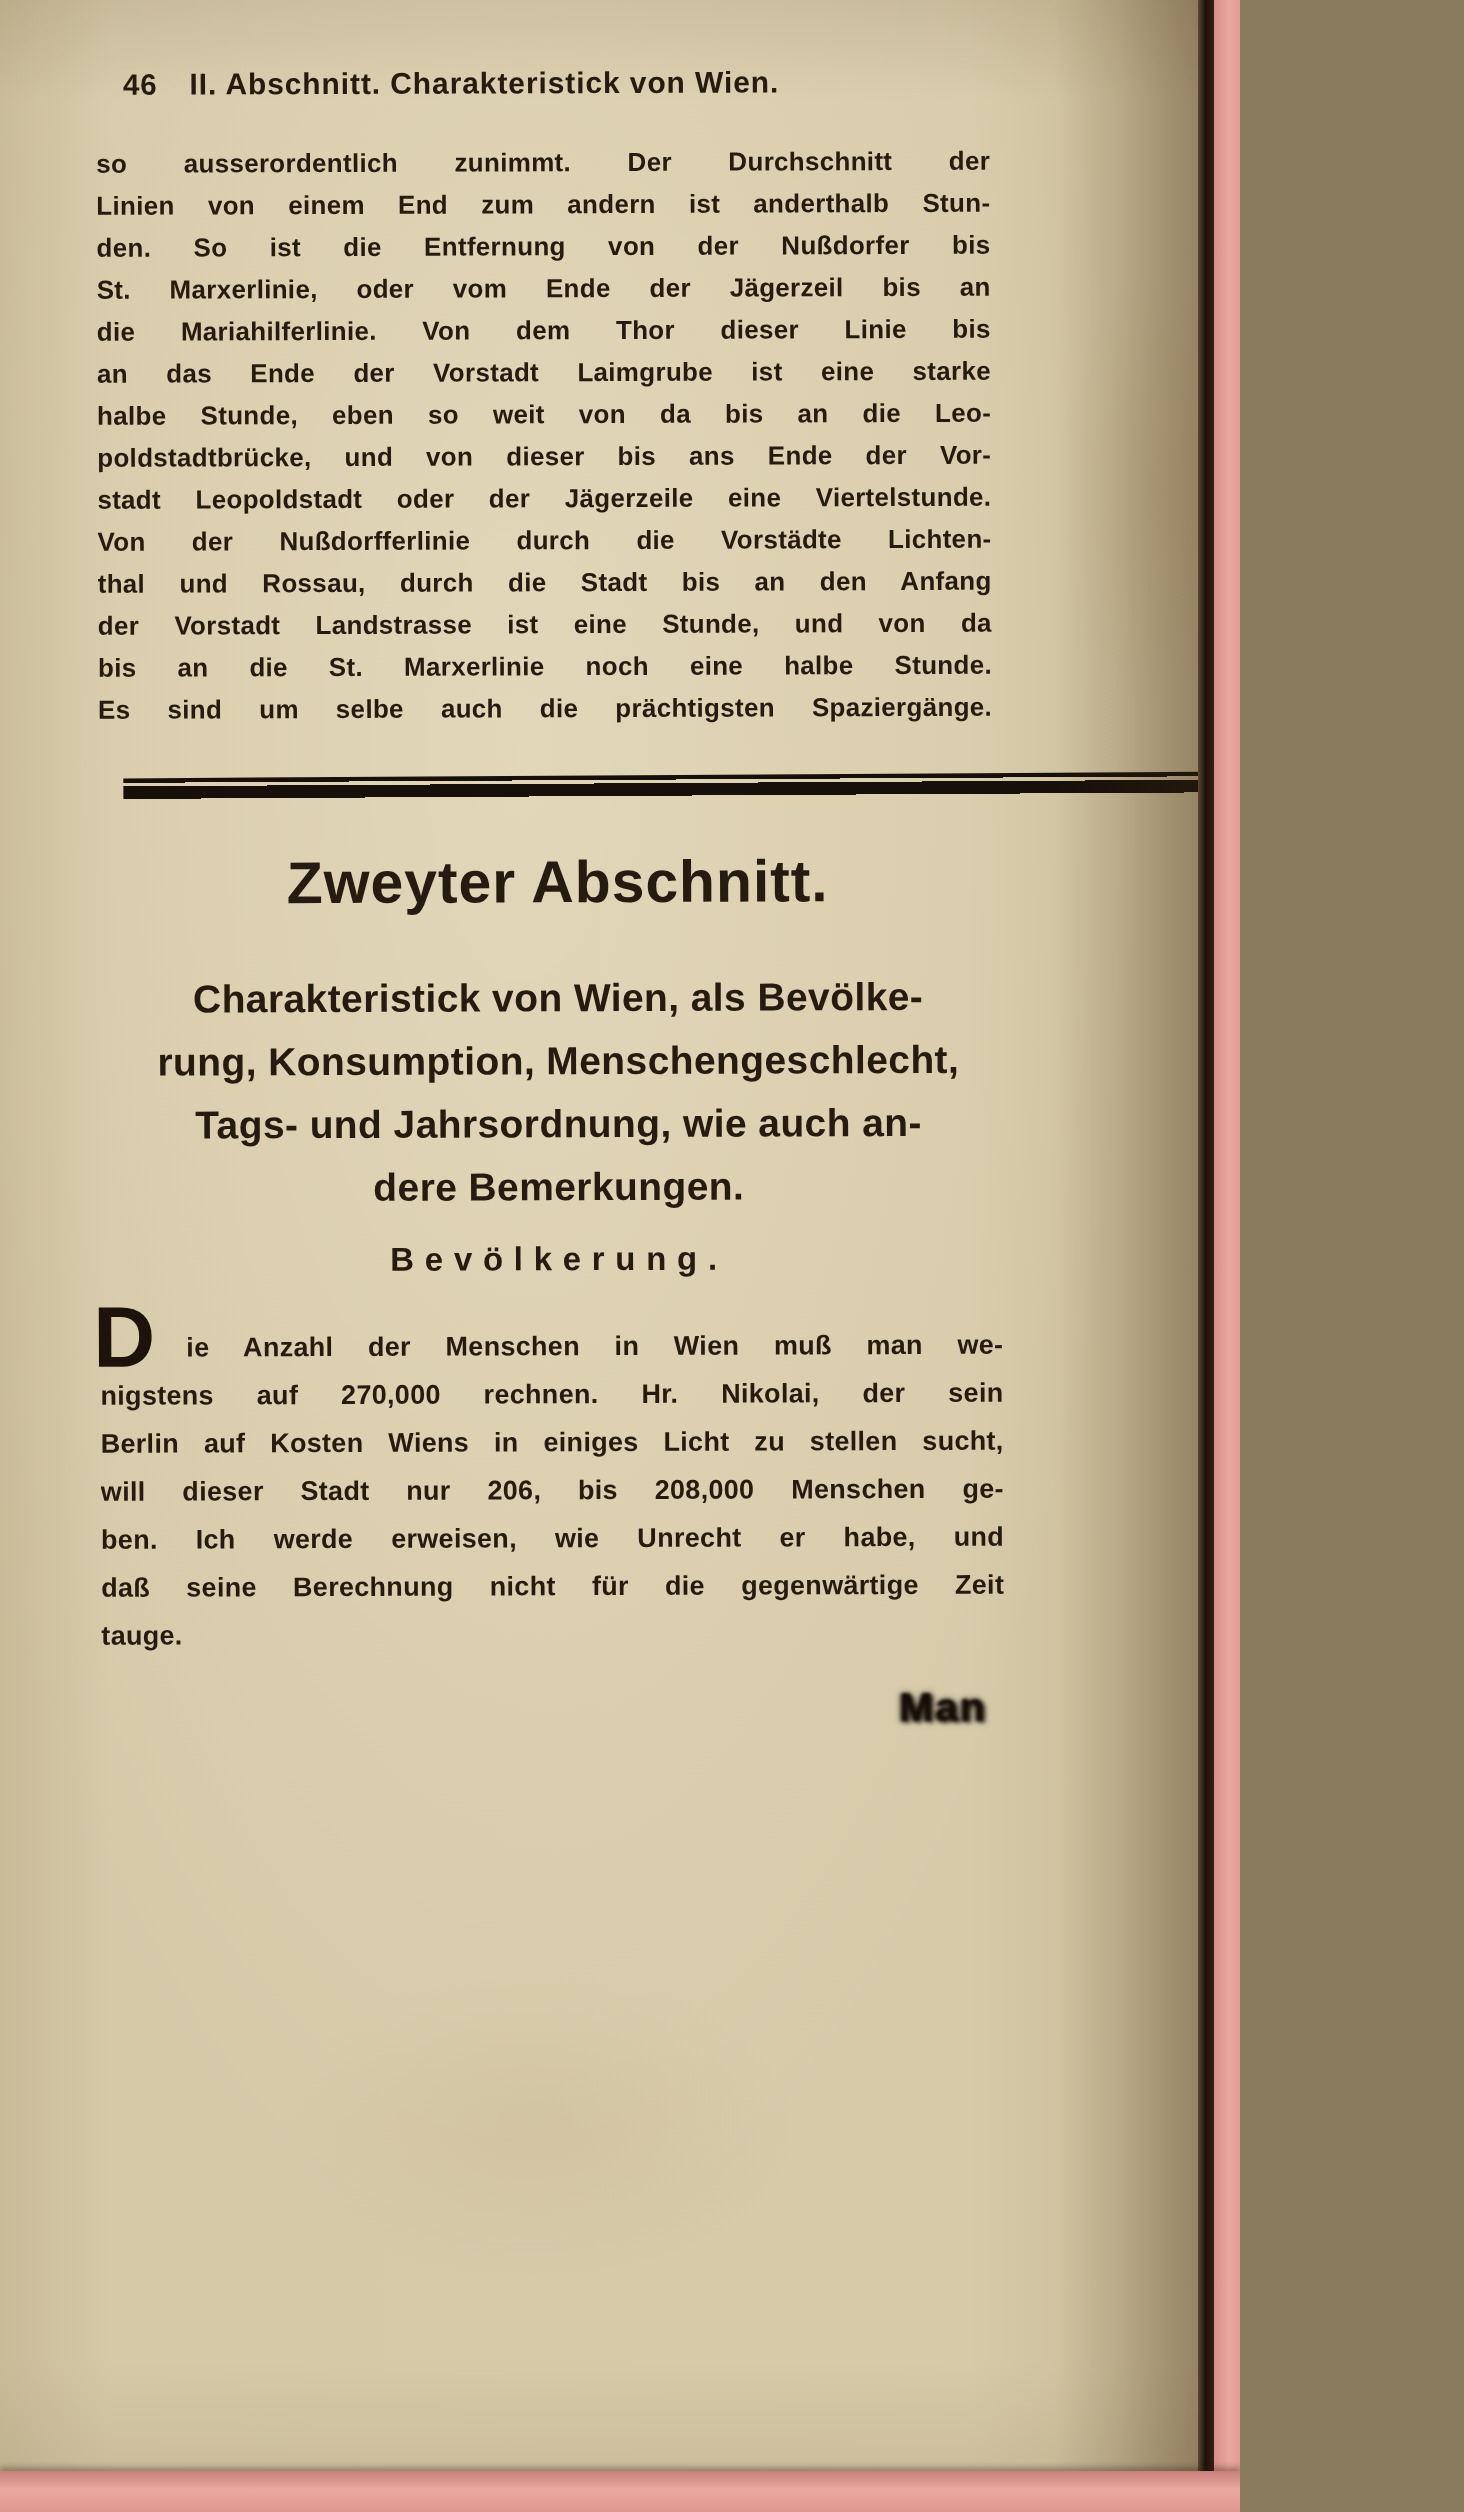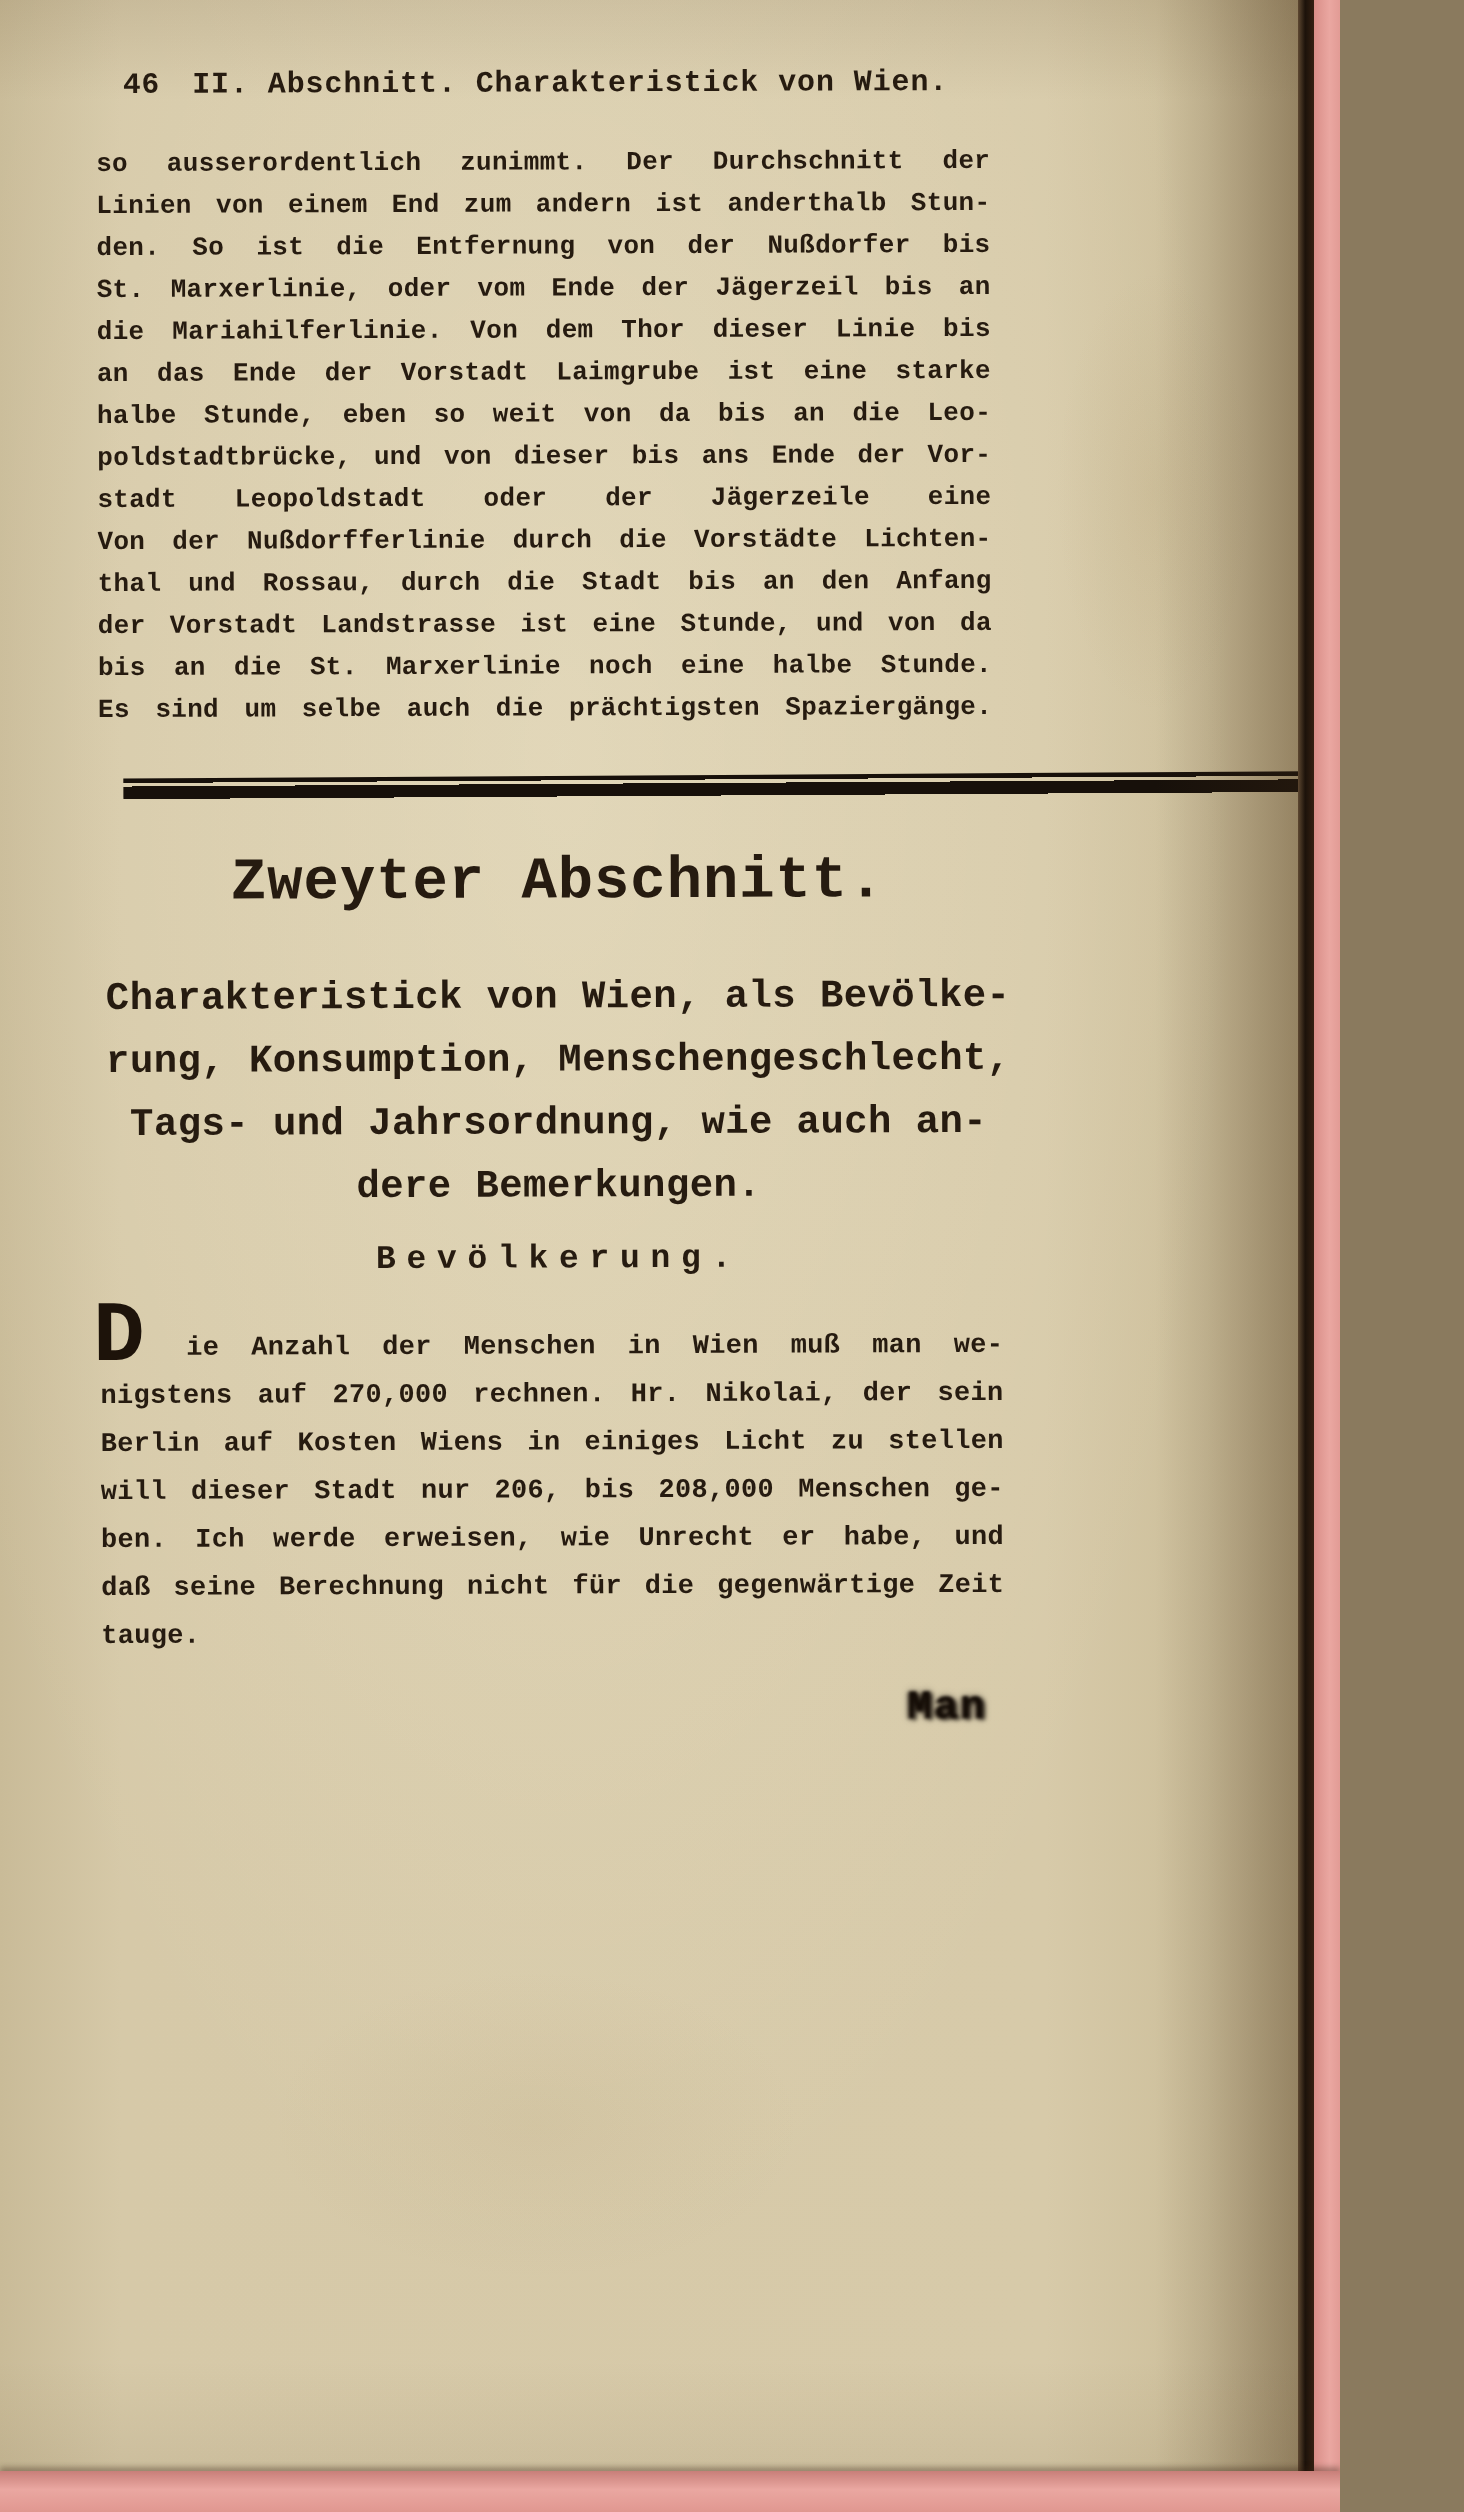--- a/index.html
+++ b/index.html
@@ -1,22 +1,23 @@
 <!DOCTYPE html>
 <html style="font-size:14.3px"><head>
 <meta charset="utf-8">
 <style>
   html, body { margin: 0; padding: 0; background: #8a7a5e; }
   .screen {
     position: relative;
-    width: 1340px;
+    width: 1228px;
     height: 2512px;
     overflow: hidden;
-    font-family: Liberation Mono, monospace;
+    font-family: Liberation Sans, sans-serif;
     color: #261b10;
+    padding-left: 12px;
   }
   
   .paper {
     position: absolute; inset: 0;
     background:
       radial-gradient(ellipse at 42% 30%, rgba(255,250,228,0.28), rgba(255,250,228,0) 62%),
       linear-gradient(to bottom, rgba(110,88,55,0.16), rgba(110,88,55,0) 4%, rgba(110,88,55,0) 94%, rgba(110,88,55,0.14) 100%),
       linear-gradient(to right, #c9bb98 0%, #d6c9a8 9%, #d7caa9 78%, #cdbf9b 90%, #bcab85 97%, #a8946e 100%),
       #d4c7a5;
   }

